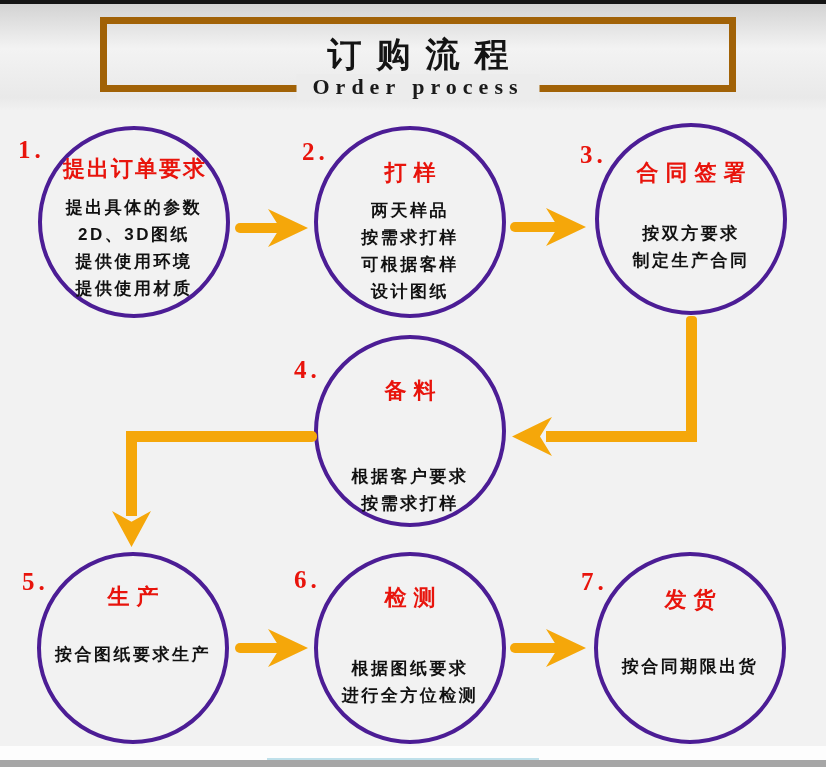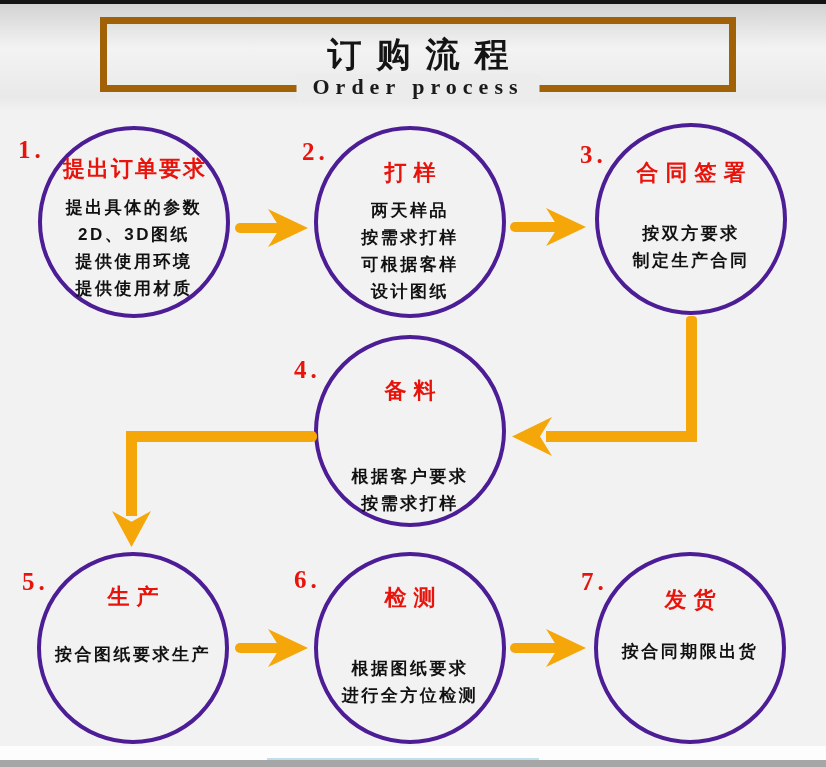--- a/index.html
+++ b/index.html
@@ -58,21 +58,21 @@
   .c4{left:314px;top:335px;gap:38px;}
   .c5{left:37px;top:552px;}
   .c6{left:314px;top:552px;gap:19px;}
   .c7{left:594px;top:552px;}
   .c1 .t{margin-top:24px;} .c1 .lines{margin-top:10px;}
   .c2 .t{margin-top:28px;} .c2 .lines{margin-top:9px;}
   .c3 .t{margin-top:31px;} .c3 .lines{margin-top:32px;}
   .c4 .t{margin-top:37px;} .c4 .lines{margin-top:19px;}
   .c5 .t{margin-top:26px;} .c5 .lines{margin-top:29px;}
   .c6 .t{margin-top:27px;} .c6 .lines{margin-top:23px;}
-  .c7 .t{margin-top:29px;} .c7 .lines{margin-top:23px;}
+  .c7 .t{margin-top:29px;} .c7 .lines{margin-top:38px;}
   .num{
     position:absolute;
     font-family:"Liberation Serif", serif;
     font-weight:bold;font-size:25px;color:#E8140C;
     letter-spacing:4px;white-space:nowrap;
   }
   .n1{left:18px;top:136px;}
   .n2{left:302px;top:138px;}
   .n3{left:580px;top:141px;}
   .n4{left:294px;top:356px;}

